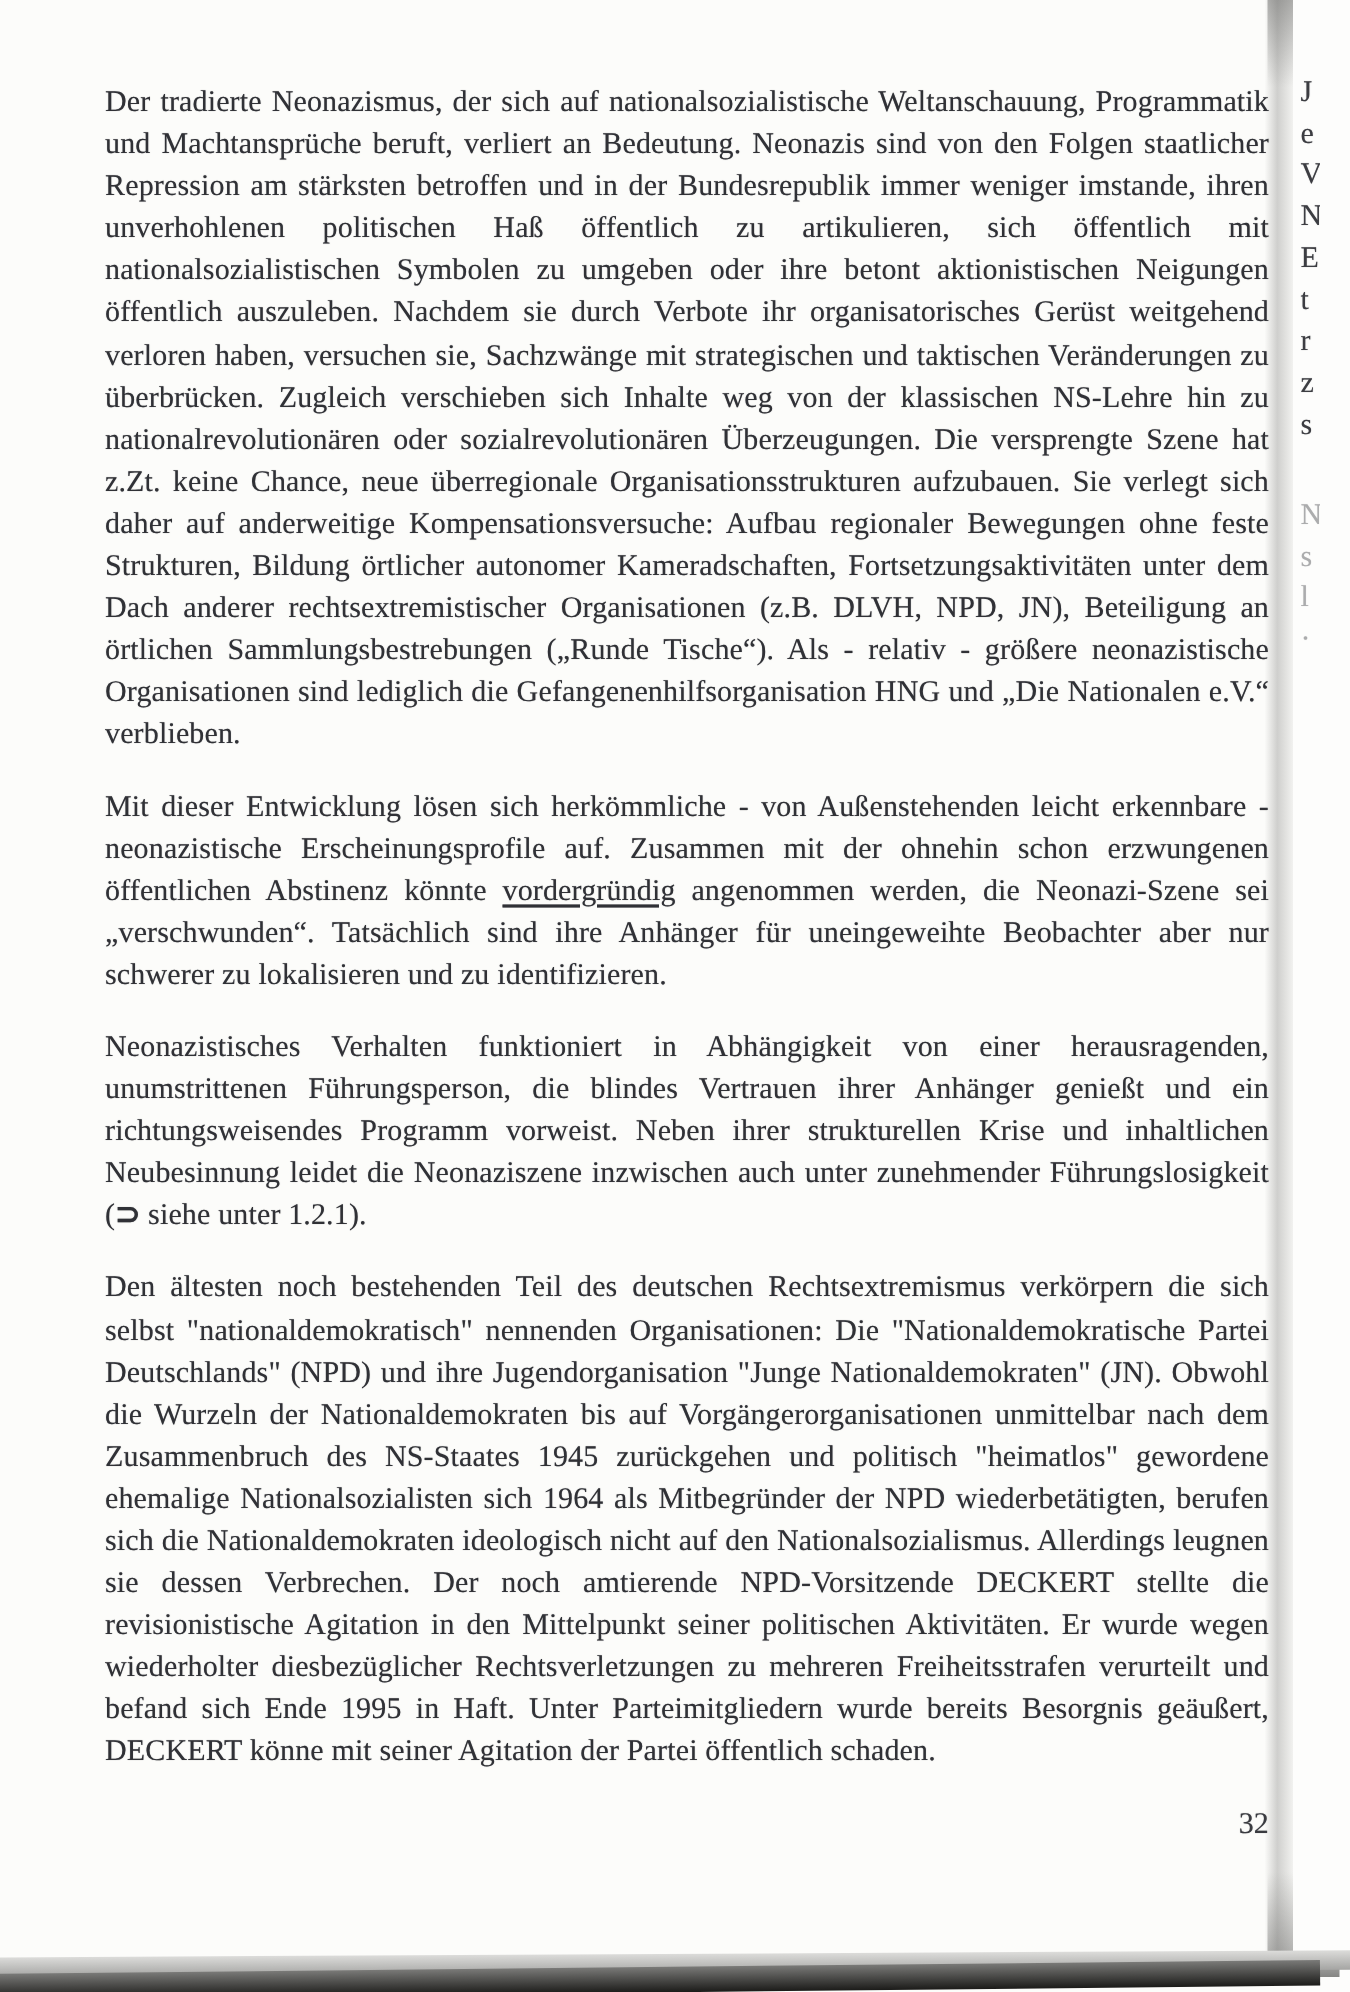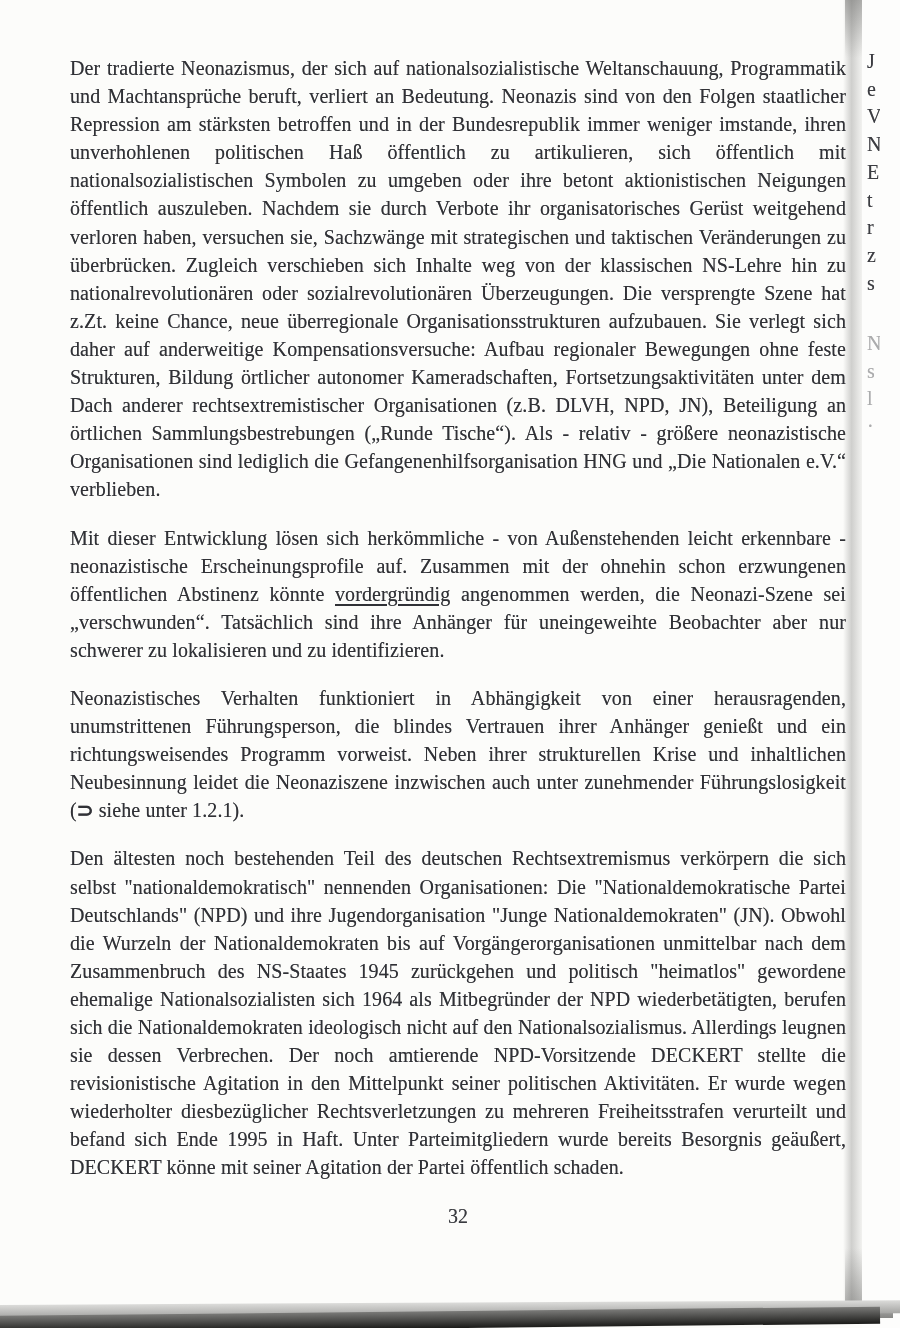--- a/index.html
+++ b/index.html
@@ -19,21 +19,21 @@
     letter-spacing:.1px;
     text-shadow:0 0 .6px rgba(48,49,54,.55);
     hyphens:auto;
   }
   .text-col p{margin:0 0 20px 0;}
   .seg{font-style:normal;}
   .seg.i{}
   .seg.u{text-decoration:underline;text-underline-offset:3px;}
   .seg.b{font-weight:bold;font-style:normal;}
   .pageno{
-    margin-top:2px;text-align:center;
+    margin-top:2px;text-align:right;
     font-size:20px;color:#3a3b40;
   }
   
   .gutter{
     position:absolute;left:843px;top:0;width:19px;height:1322px;
     background:linear-gradient(to right,
       rgba(120,120,118,0) 0%,
       rgba(120,120,118,.34) 45%,
       rgba(120,120,118,.08) 100%);
   }

